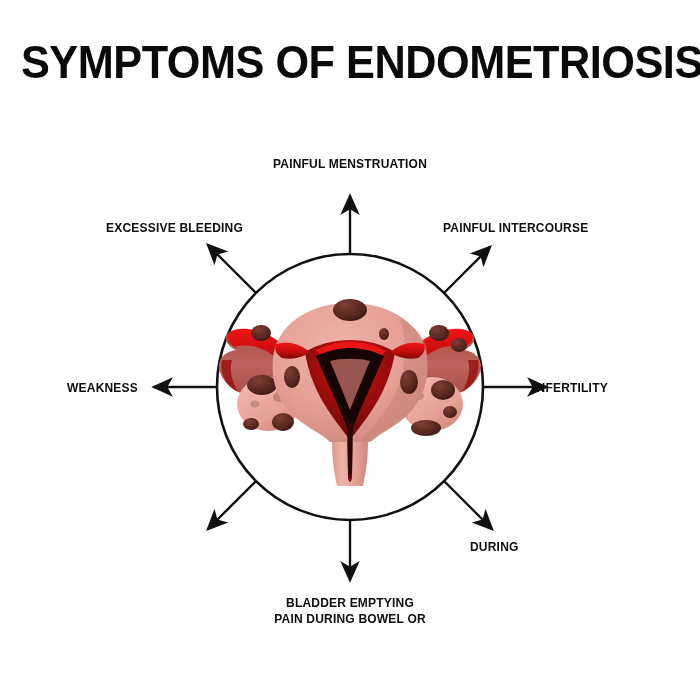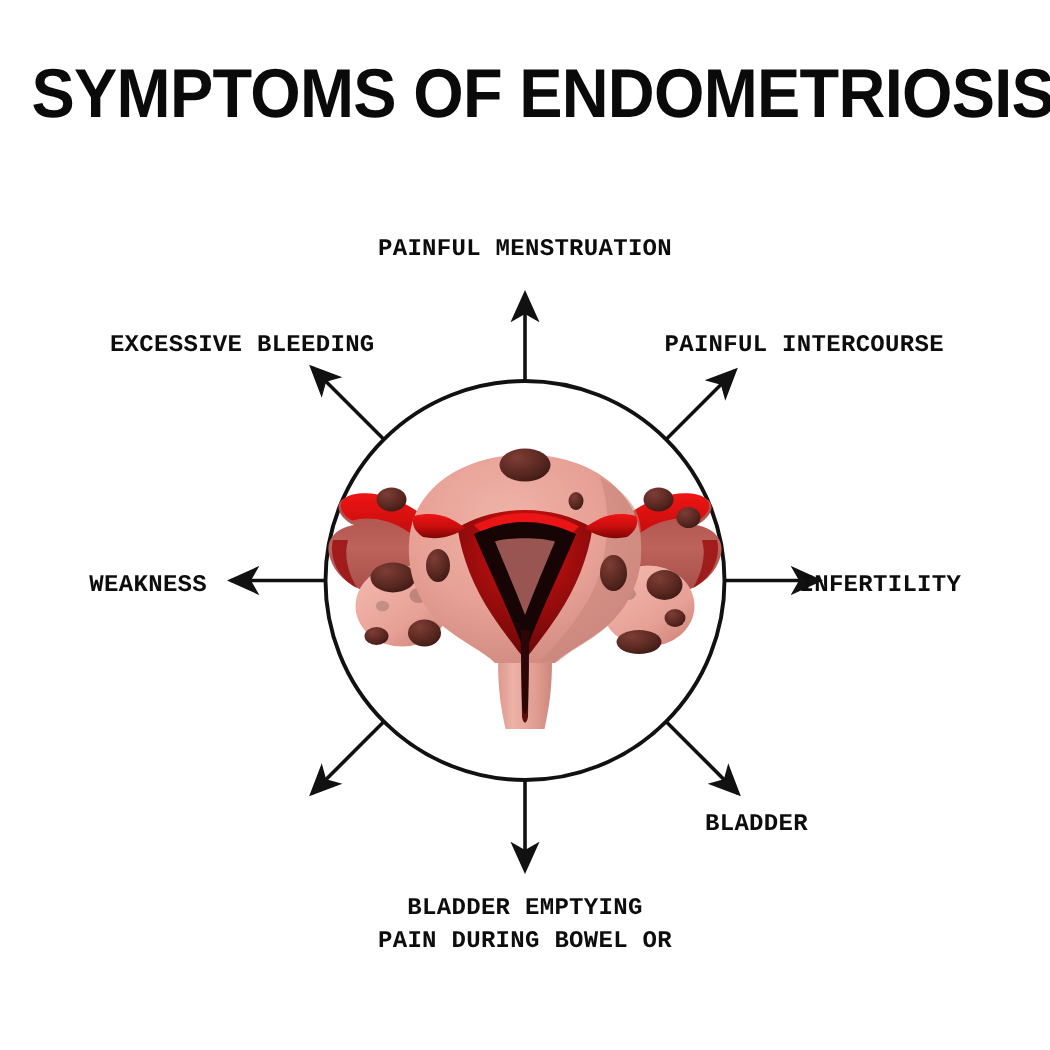--- a/index.html
+++ b/index.html
@@ -11,22 +11,22 @@
     position:absolute;left:0;top:38px;width:700px;text-align:center;
     font-family:"Liberation Sans",sans-serif;
     font-weight:bold;font-size:46px;letter-spacing:-0.5px;
     color:#0a0a0a;line-height:1.05;
     transform:scaleX(0.94);transform-origin:50% 50%;
     white-space:nowrap;
   }
 
   .label{
     position:absolute;
-    font-family:Liberation Mono, monospace;
-    font-weight:bold;font-size:16px;letter-spacing:0.2px;
+    font-family:Liberation Sans, sans-serif;
+    font-weight:bold;font-size:12px;letter-spacing:0.2px;
     color:#0d0d0d;line-height:1.35;white-space:nowrap;
   }
   .label.c{text-align:center;}
   .label.l{text-align:center;}
   .label.r{text-align:right;}
 
   #art{position:absolute;left:0;top:0;width:700px;height:700px;}
 </style>
 </head>
 <body>
@@ -198,25 +198,25 @@
       <ellipse cx="459" cy="345" rx="8" ry="7" fill="url(#gLesion)"></ellipse>
     </g>
   </svg>
 
   <div class="label c" style="left:250px;top:156px;width:200px;">PAINFUL MENSTRUATION</div>
 
   <div class="label l" style="left:443px;top:220px;">PAINFUL INTERCOURSE</div>
 
   <div class="label l" style="left:533px;top:380px;">INFERTILITY</div>
 
-  <div class="label l" style="left:470px;top:539px;">BLADDER</div>
+  <div class="label l" style="left:470px;top:539px;">DURING</div>
 
   <div class="label c" style="left:250px;top:595px;width:200px;">
     <div>BLADDER EMPTYING</div>
     <div>PAIN DURING BOWEL OR</div>
   </div>
 
 
   <div class="label r" style="left:-38px;top:380px;width:176px;">WEAKNESS</div>
 
-  <div class="label r" style="left:60px;top:220px;width:203px;text-align:center;">EXCESSIVE BLEEDING</div>
+  <div class="label r" style="left:40px;top:220px;width:203px;">EXCESSIVE BLEEDING</div>
 
 </div>
 
 </body></html>

